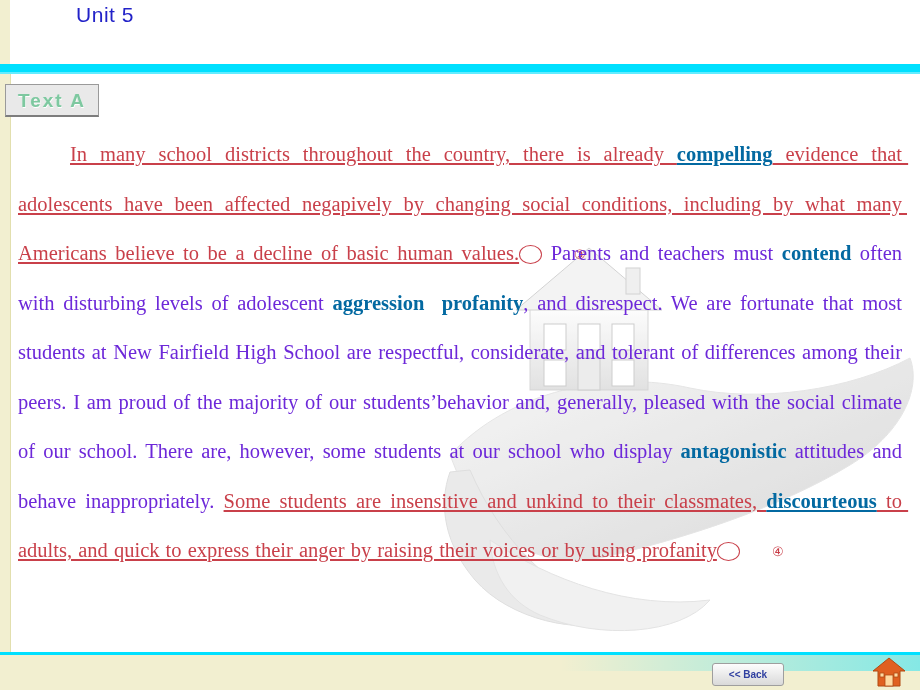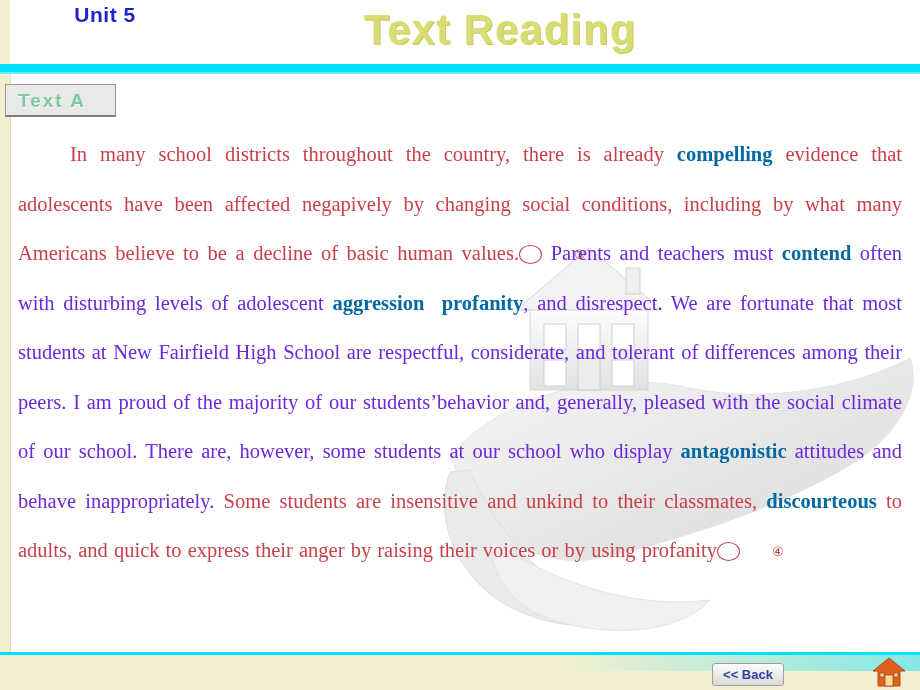--- a/index.html
+++ b/index.html
@@ -35,21 +35,21 @@
     height: 64px;
     background: #ffffff;
   }
   .unit-box {
     position: absolute;
     left: 0px;
     top: 2px;
     width: 190px;
     text-align: center;
     font-family: "Liberation Sans", sans-serif;
-    font-weight: bold;
+    font-weight: normal;
     font-size: 21px;
     color: #2222c8;
     line-height: 26px;
     letter-spacing: 0.5px;
   }
   .page-title {
     position: absolute;
     left: 280px;
     top: 6px;
     width: 420px;
@@ -78,21 +78,21 @@
     width: 920px;
     height: 2px;
     background: #63ecff;
   }
 
   
   .texta-tab {
     position: absolute;
     left: 5px;
     top: 84px;
-    width: 111px;
+    width: 94px;
     height: 33px;
     background: #e9e9e9;
     border: 1px solid #9a9a9a;
     border-bottom: 2px solid #7d7d7d;
     box-sizing: border-box;
   }
   .texta-label {
     position: absolute;
     left: 12px;
     top: 5px;
@@ -118,21 +118,21 @@
     font-size: 20.5px;
     line-height: 49.5px;
     text-align: justify;
     text-justify: inter-word;
     color: #d6d98b;
     text-indent: 52px;
     word-spacing: 1px;
   }
   .para span { white-space: pre-wrap; }
 
-  .u { }
+  .u { text-decoration: underline; }
   .red { color: #c9404a; }
   .bold-red { color: #0369a1; font-weight: bold; }
   .plain { color: #6d28d9; }
   .circnum {
     color: #c9404a;
     font-size: 20px;
     border: 1px solid #c9404a;
     border-radius: 50%;
     padding: 0 2px;
     display: inline-block;
@@ -175,21 +175,21 @@
   .btn {
     position: absolute;
     top: 663px;
     height: 23px;
     width: 72px;
     border-radius: 3px;
     background: linear-gradient(#fdfdfd, #d9d9d9);
     border: 1px solid #9e9e9e;
     box-sizing: border-box;
     font-family: "Liberation Sans", sans-serif;
-    font-size: 13px;
+    font-size: 10px;
     font-weight: bold;
     color: #2f3fa0;
     text-align: center;
     line-height: 21px;
   }
   .btn-back { left: 712px; }
   .btn-next { left: 795px; margin-top: 32px; }
   .home-icon {
     position: absolute;
     left: 872px;
@@ -208,21 +208,20 @@
 </style>
 </head>
 <body>
 
 <div class="left-band"></div>
 
 <div class="header">
   <div class="unit-box">
     <div>Unit  5</div>
   </div>
-  <div class="page-title">Text Reading</div>
 </div>
 
 <div class="cyan-rule"></div>
 <div class="cyan-rule-inner"></div>
 
 <div class="texta-tab">
   <div class="texta-label">Text A</div>
 </div>
 
 <svg class="watermark" viewBox="0 0 500 400" xmlns="http://www.w3.org/2000/svg">

